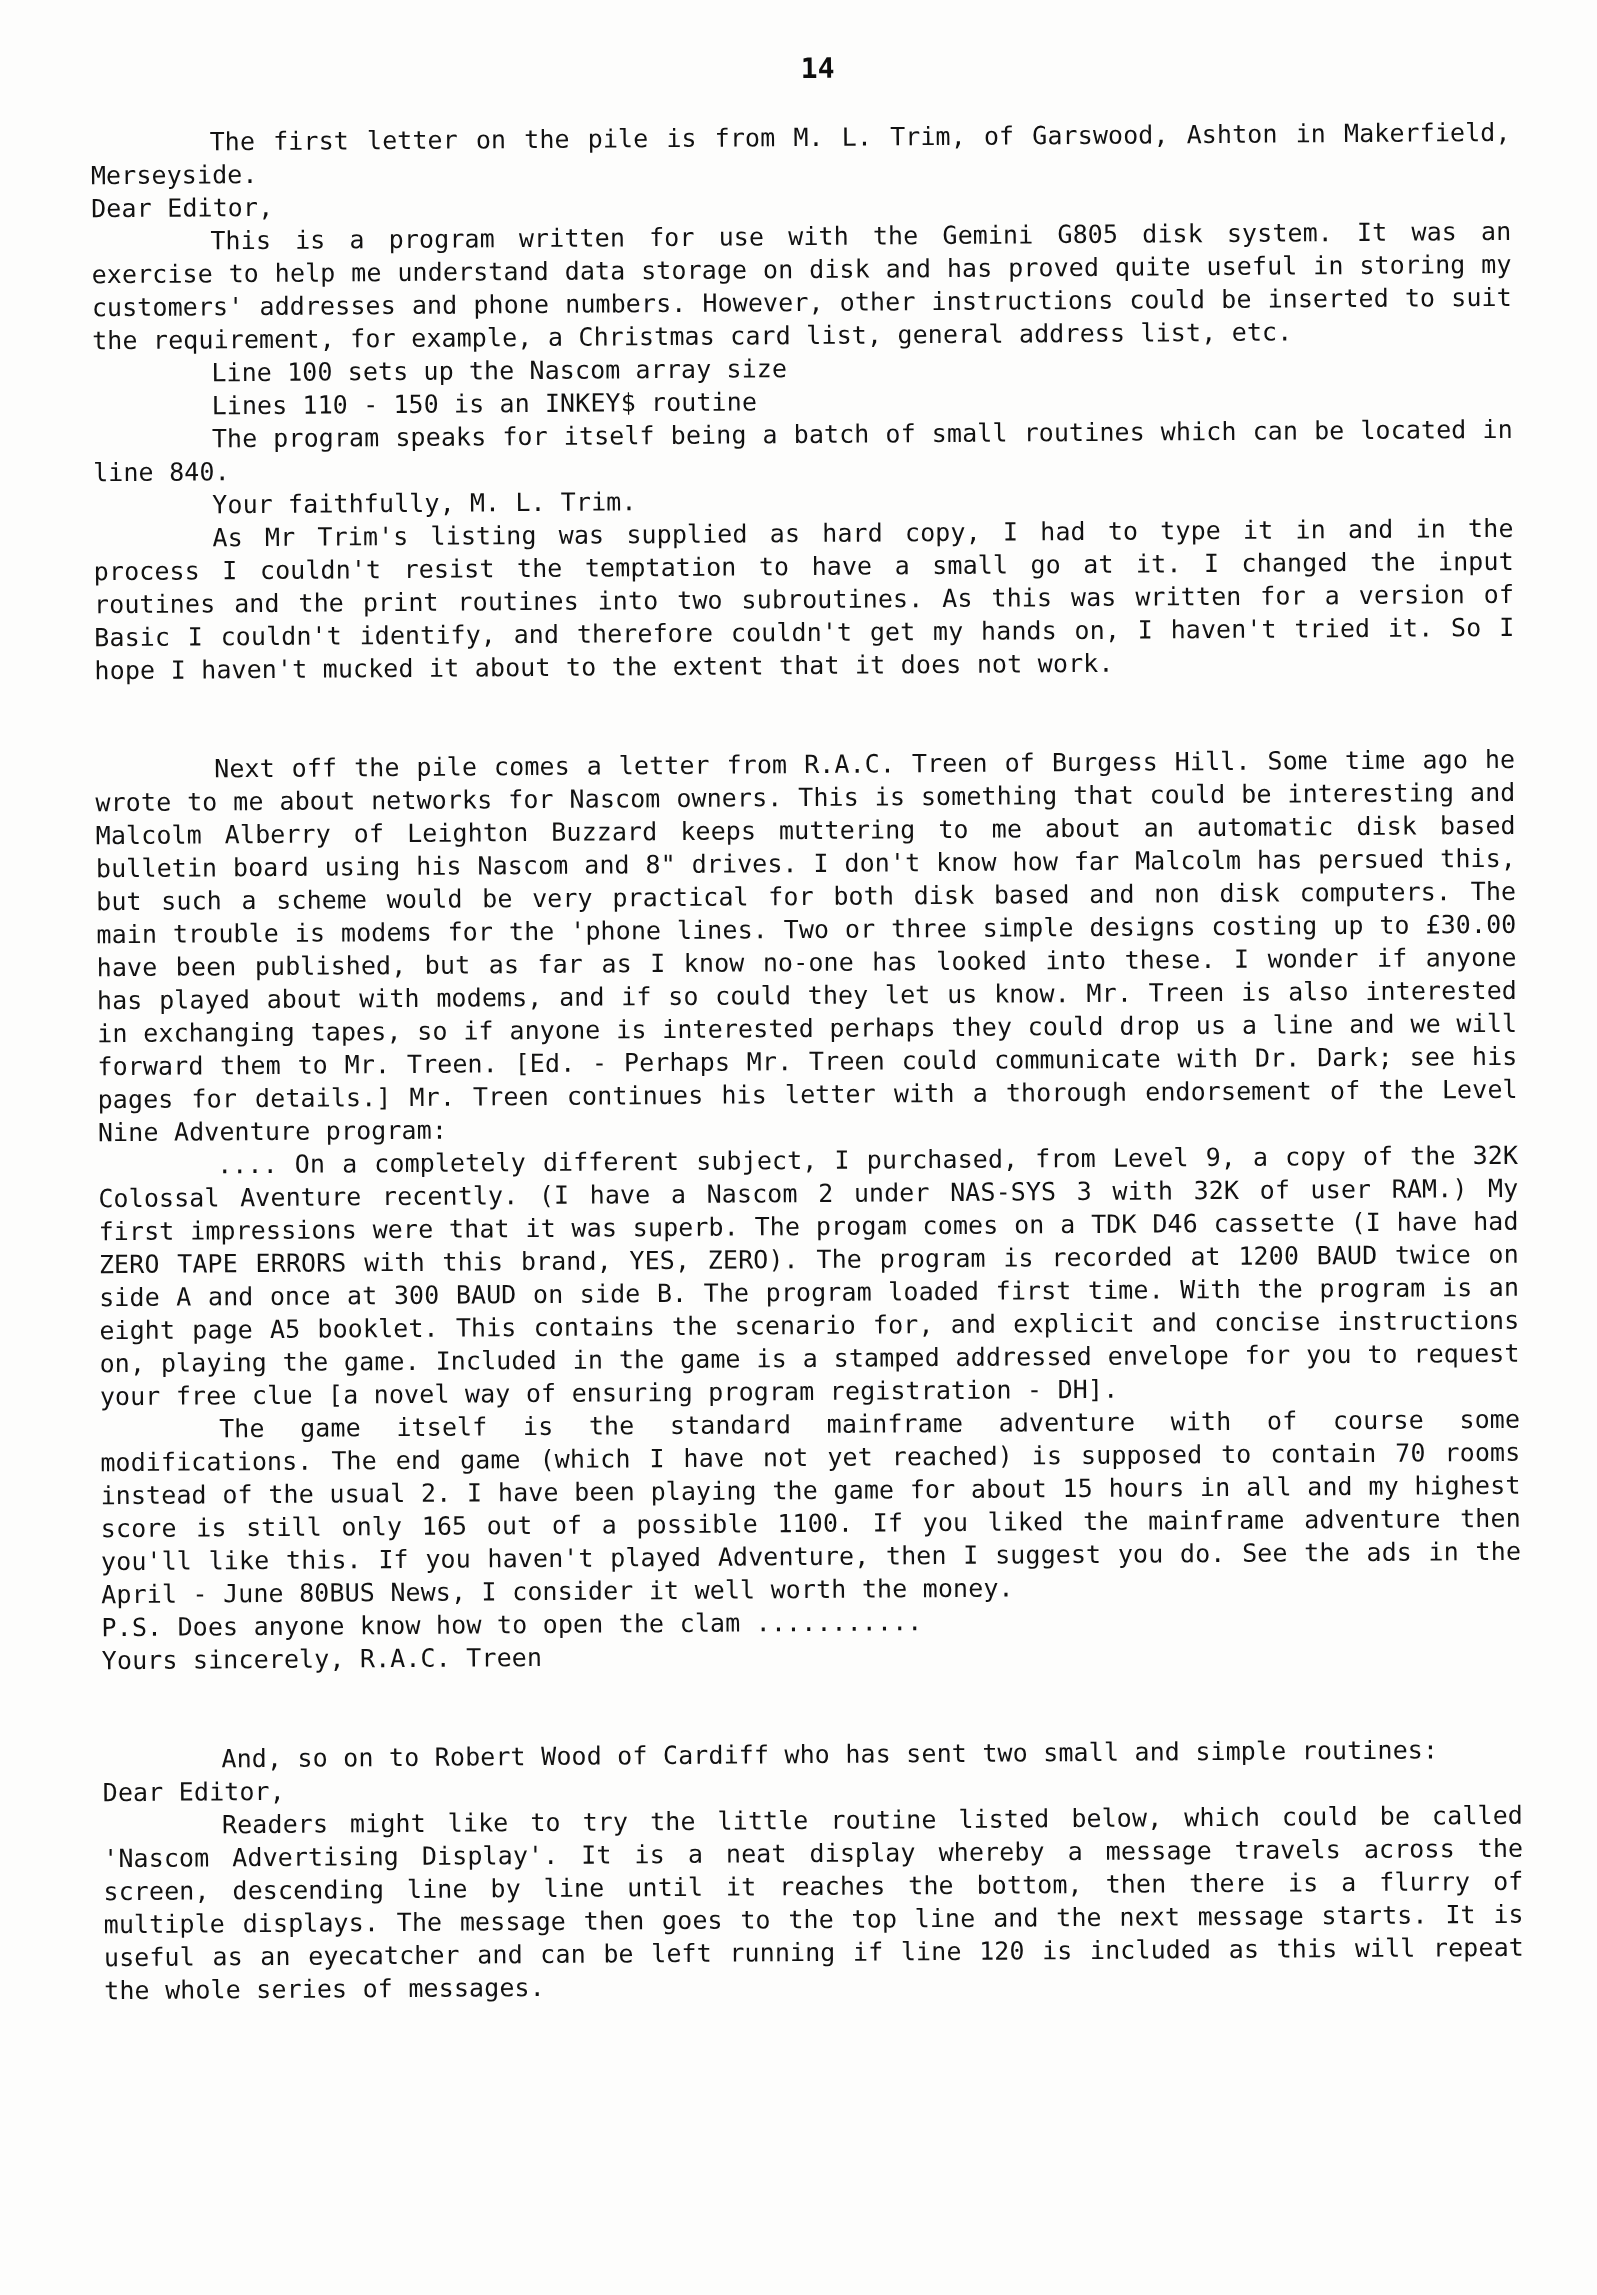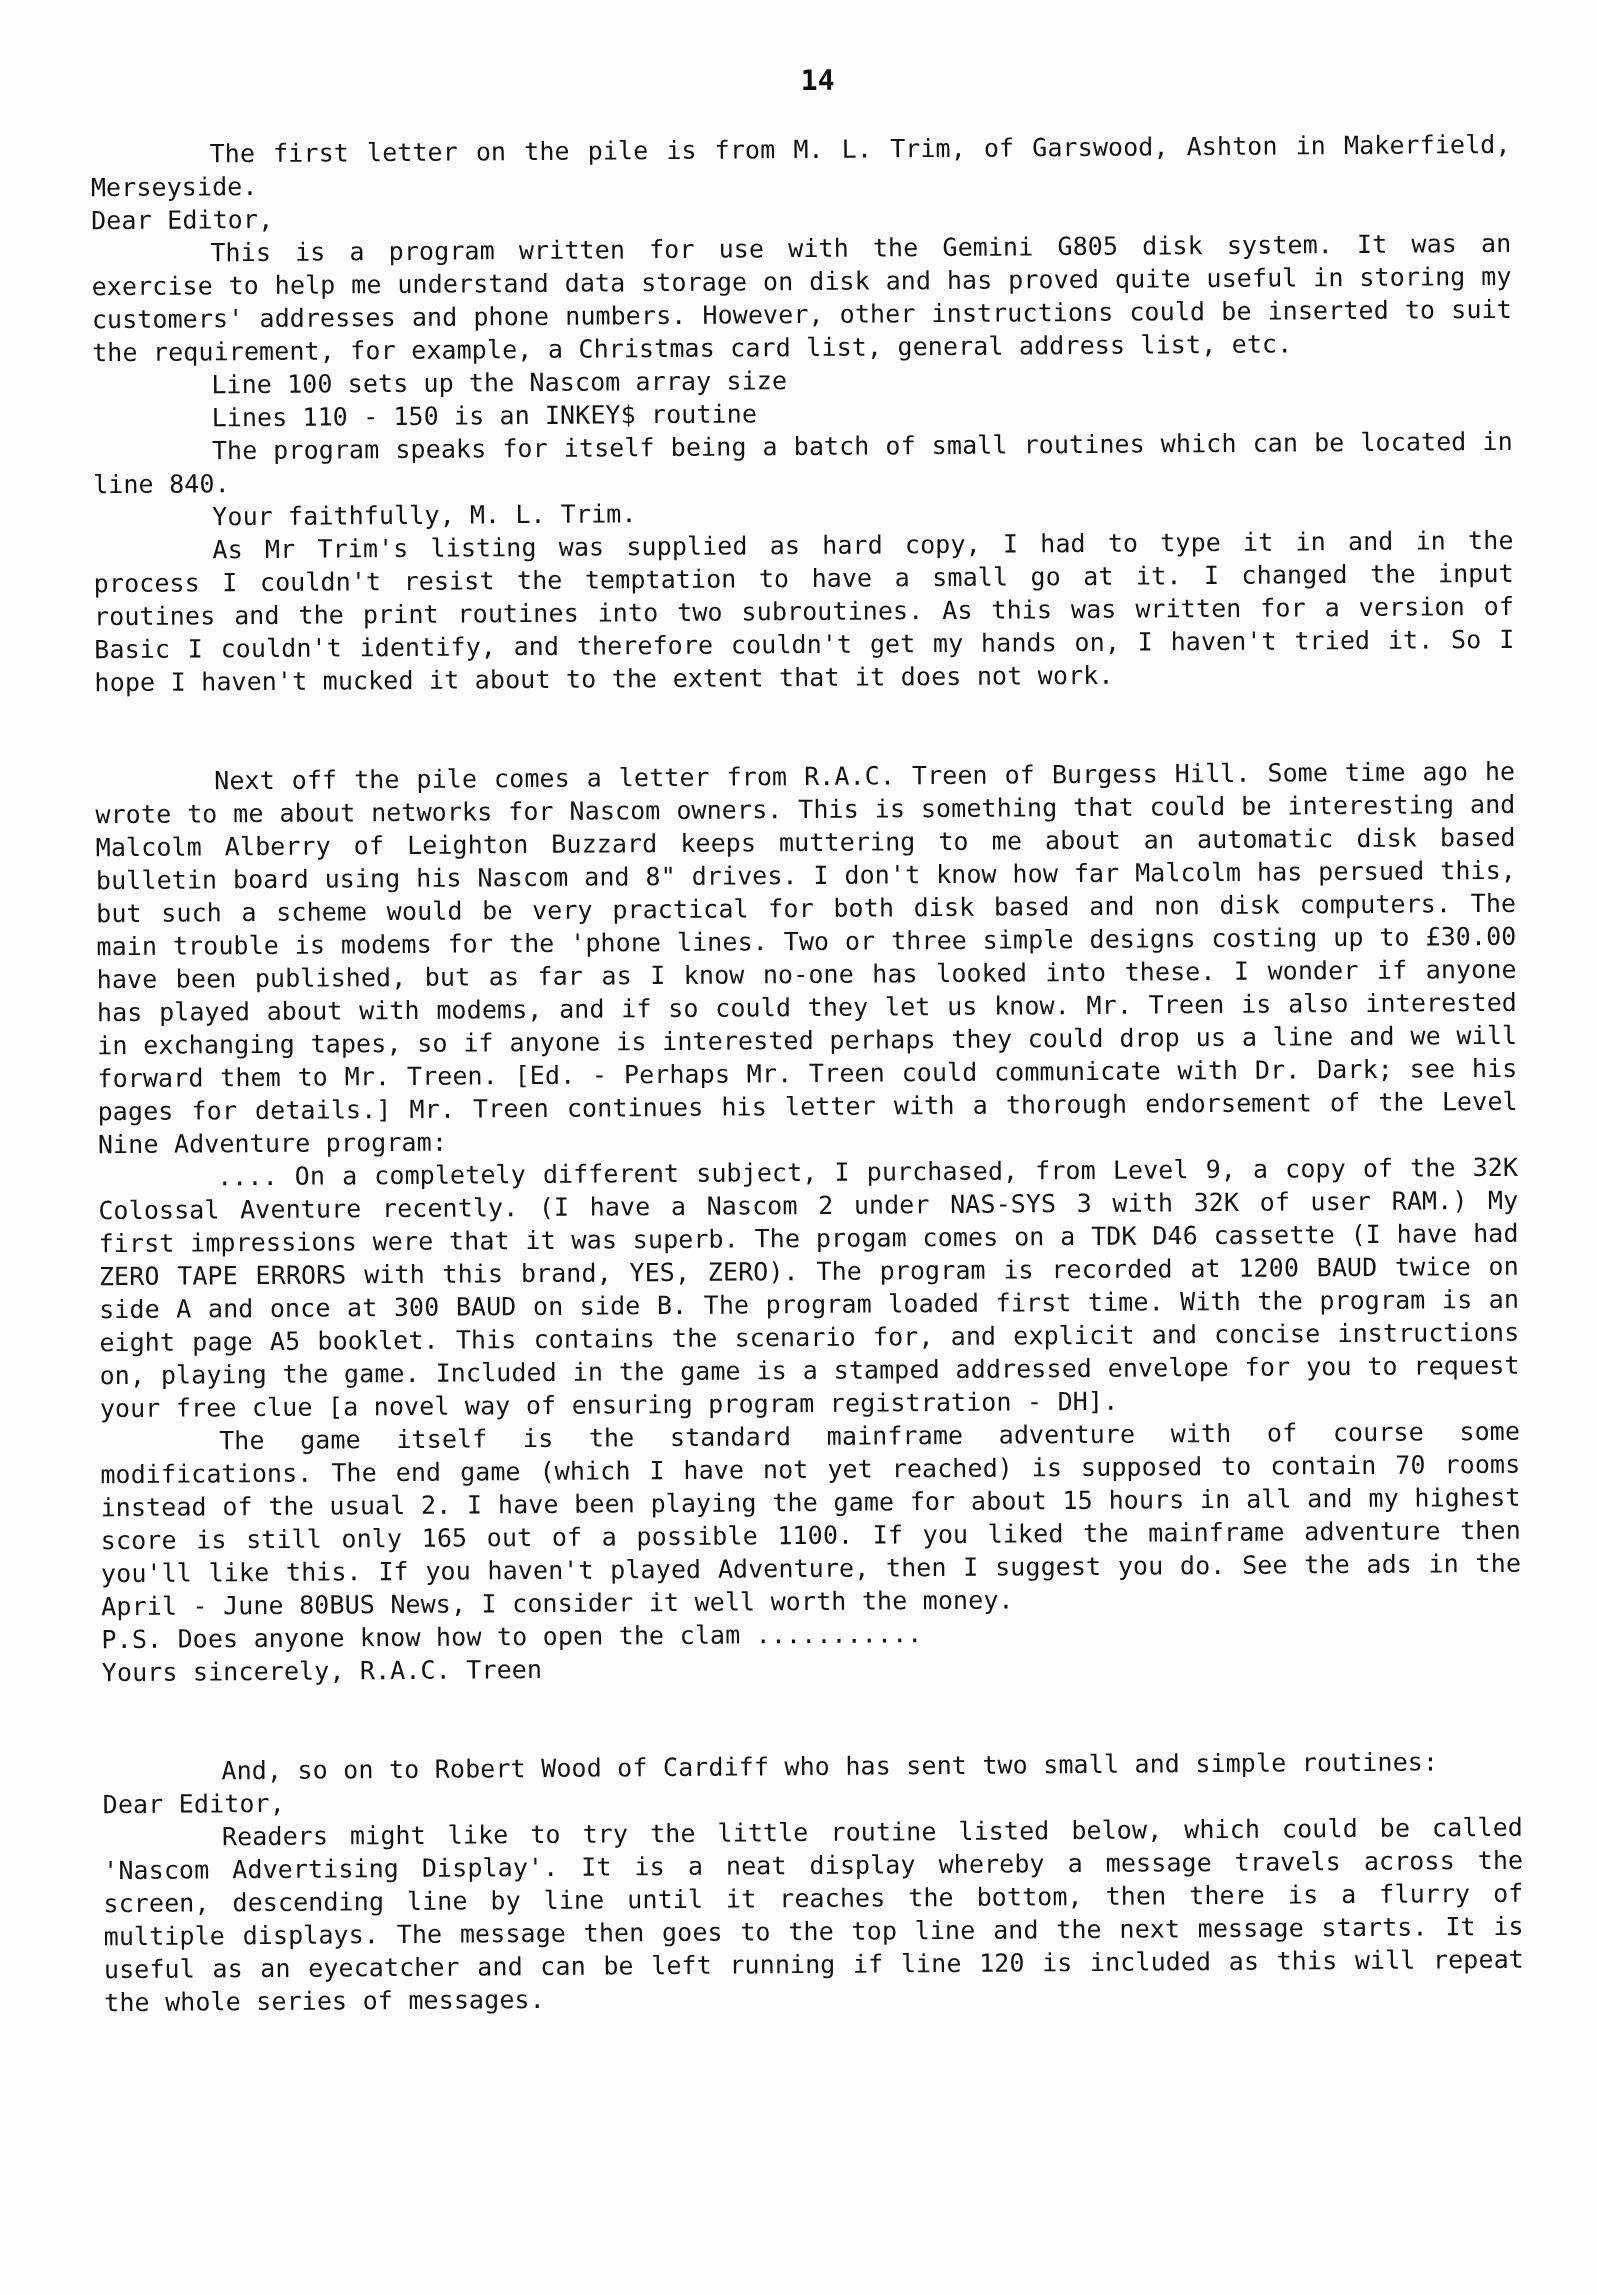--- a/index.html
+++ b/index.html
@@ -22,21 +22,21 @@
     content: "";
     position: absolute;
     inset: 0;
     background: #fdfdfc;
     z-index: 0;
   }
   #content {
     position: absolute;
     z-index: 1;
     left: 90px;
-    top: 64px;
+    top: 52px;
     width: 1420px;
   }
   
   #skewwrap {
     transform: rotate(-0.42deg);
     transform-origin: 50% 0%;
   }
   .page-number {
     text-align: center;
     font-size: 28px;

